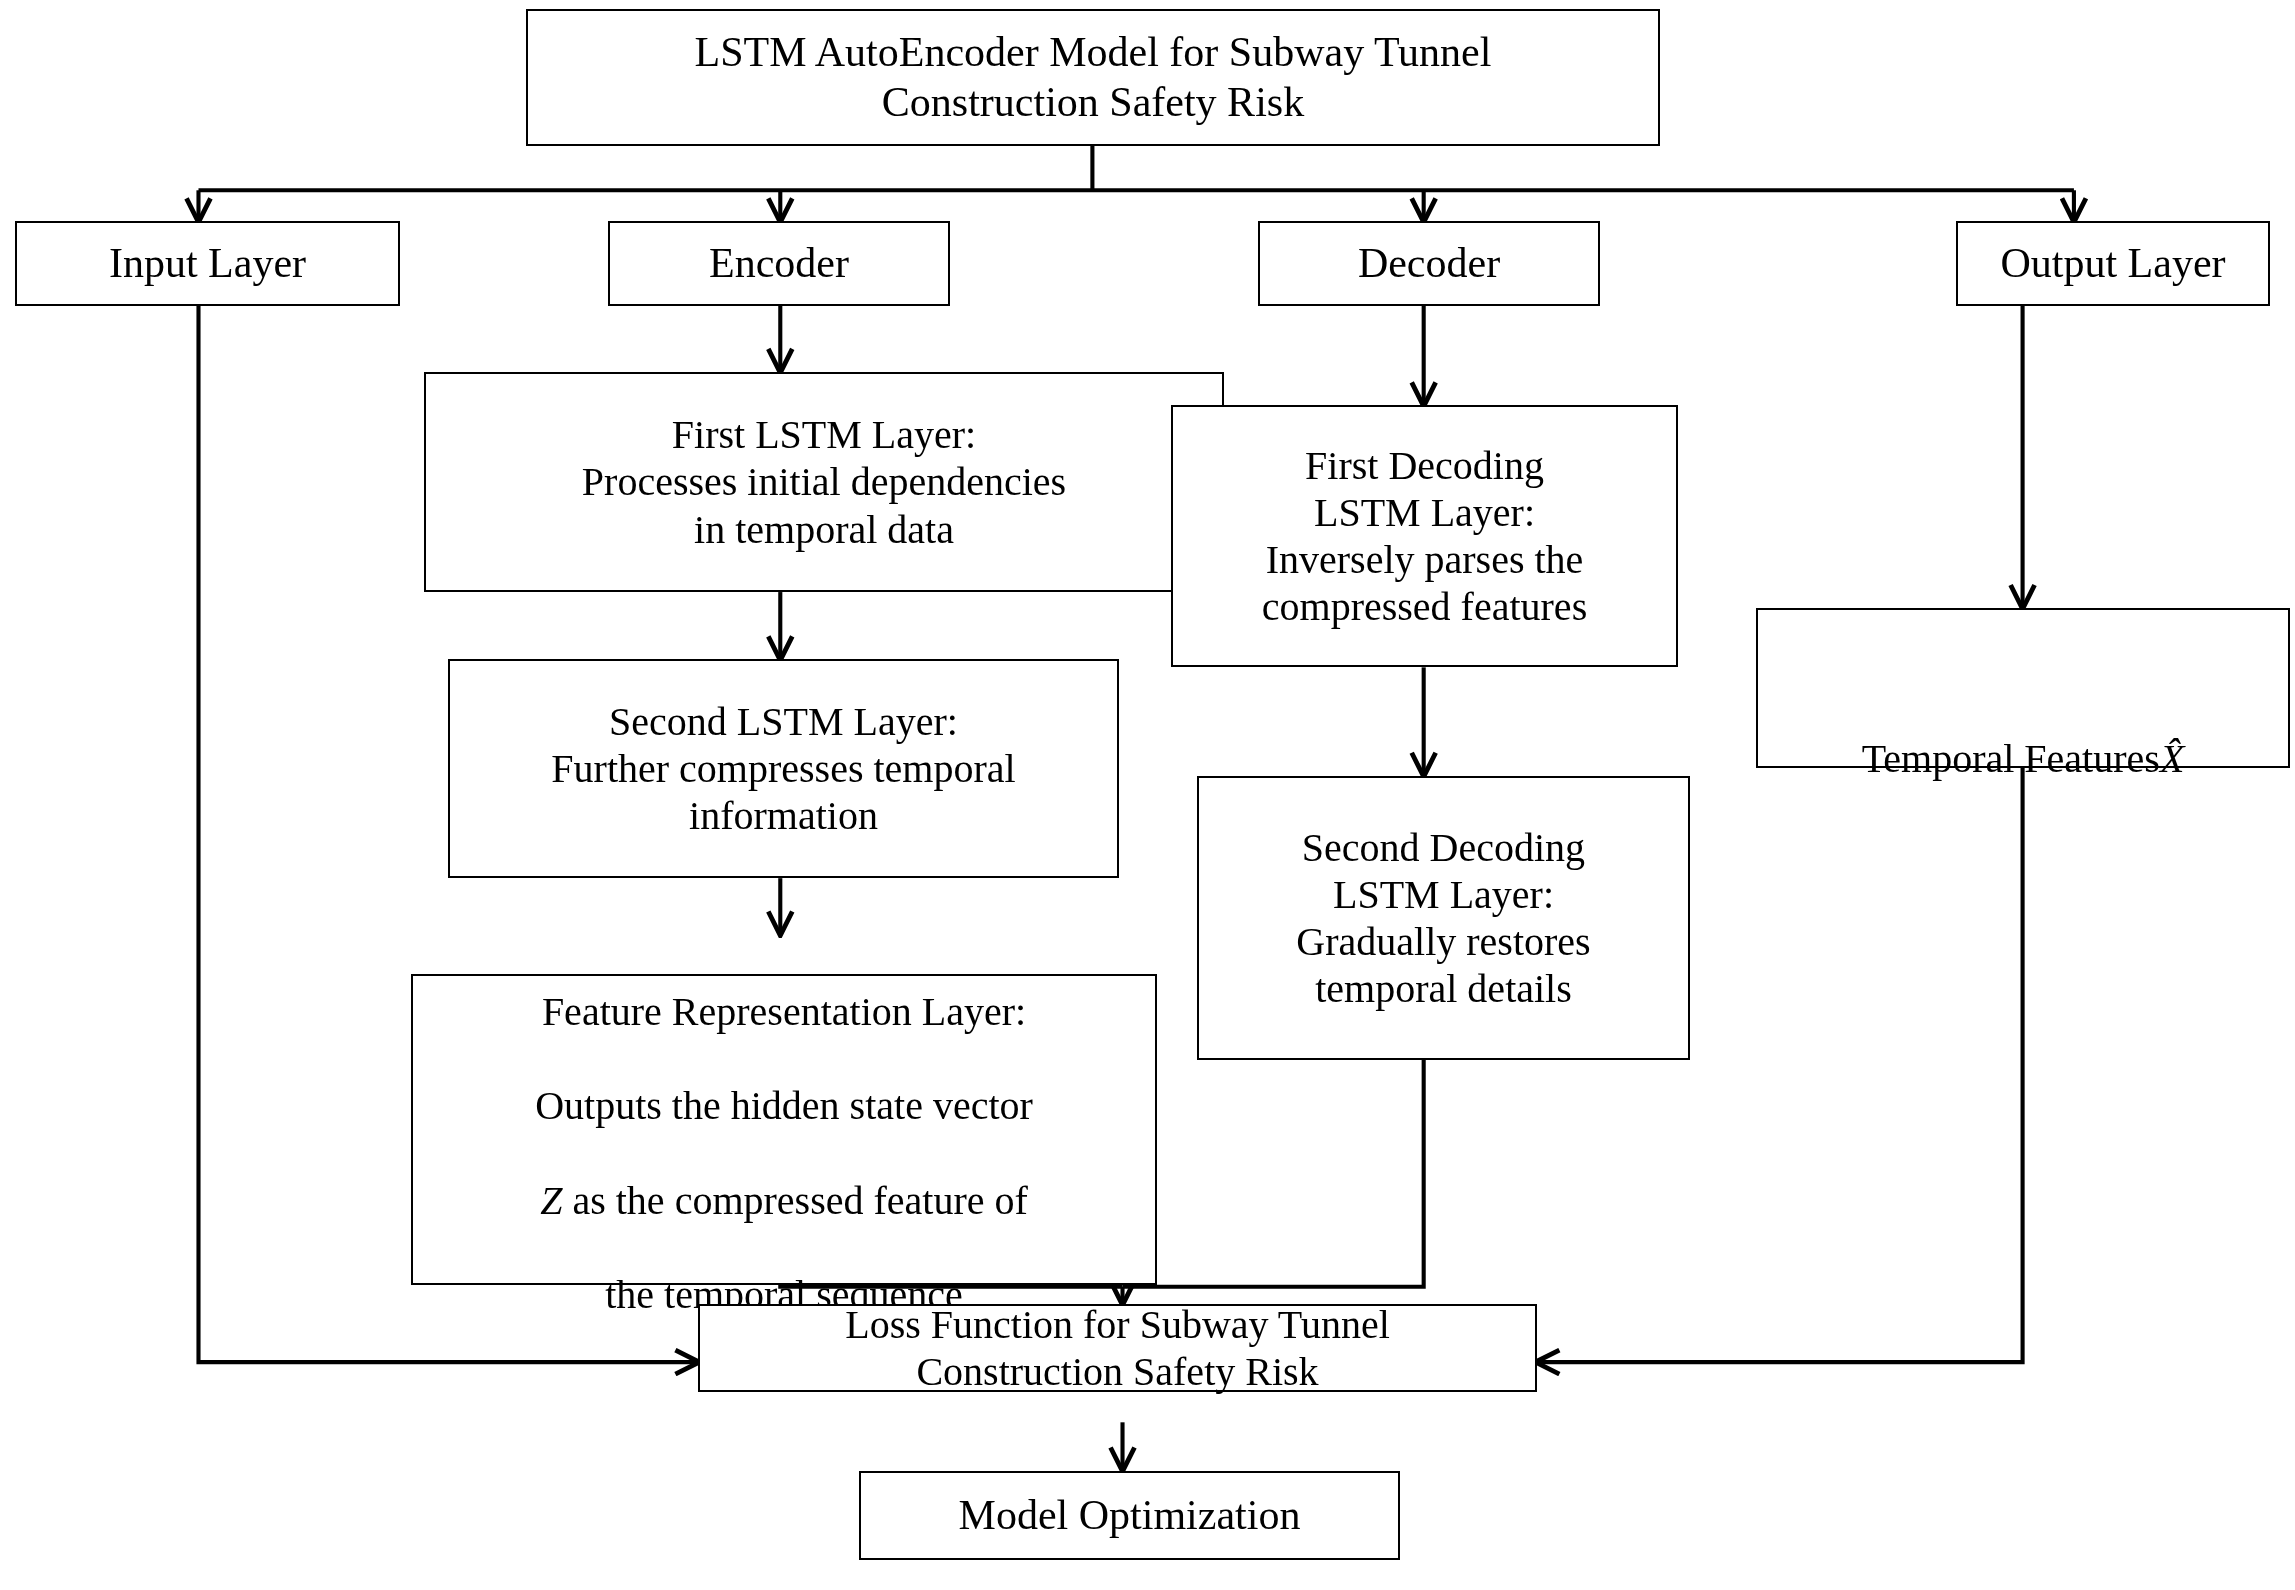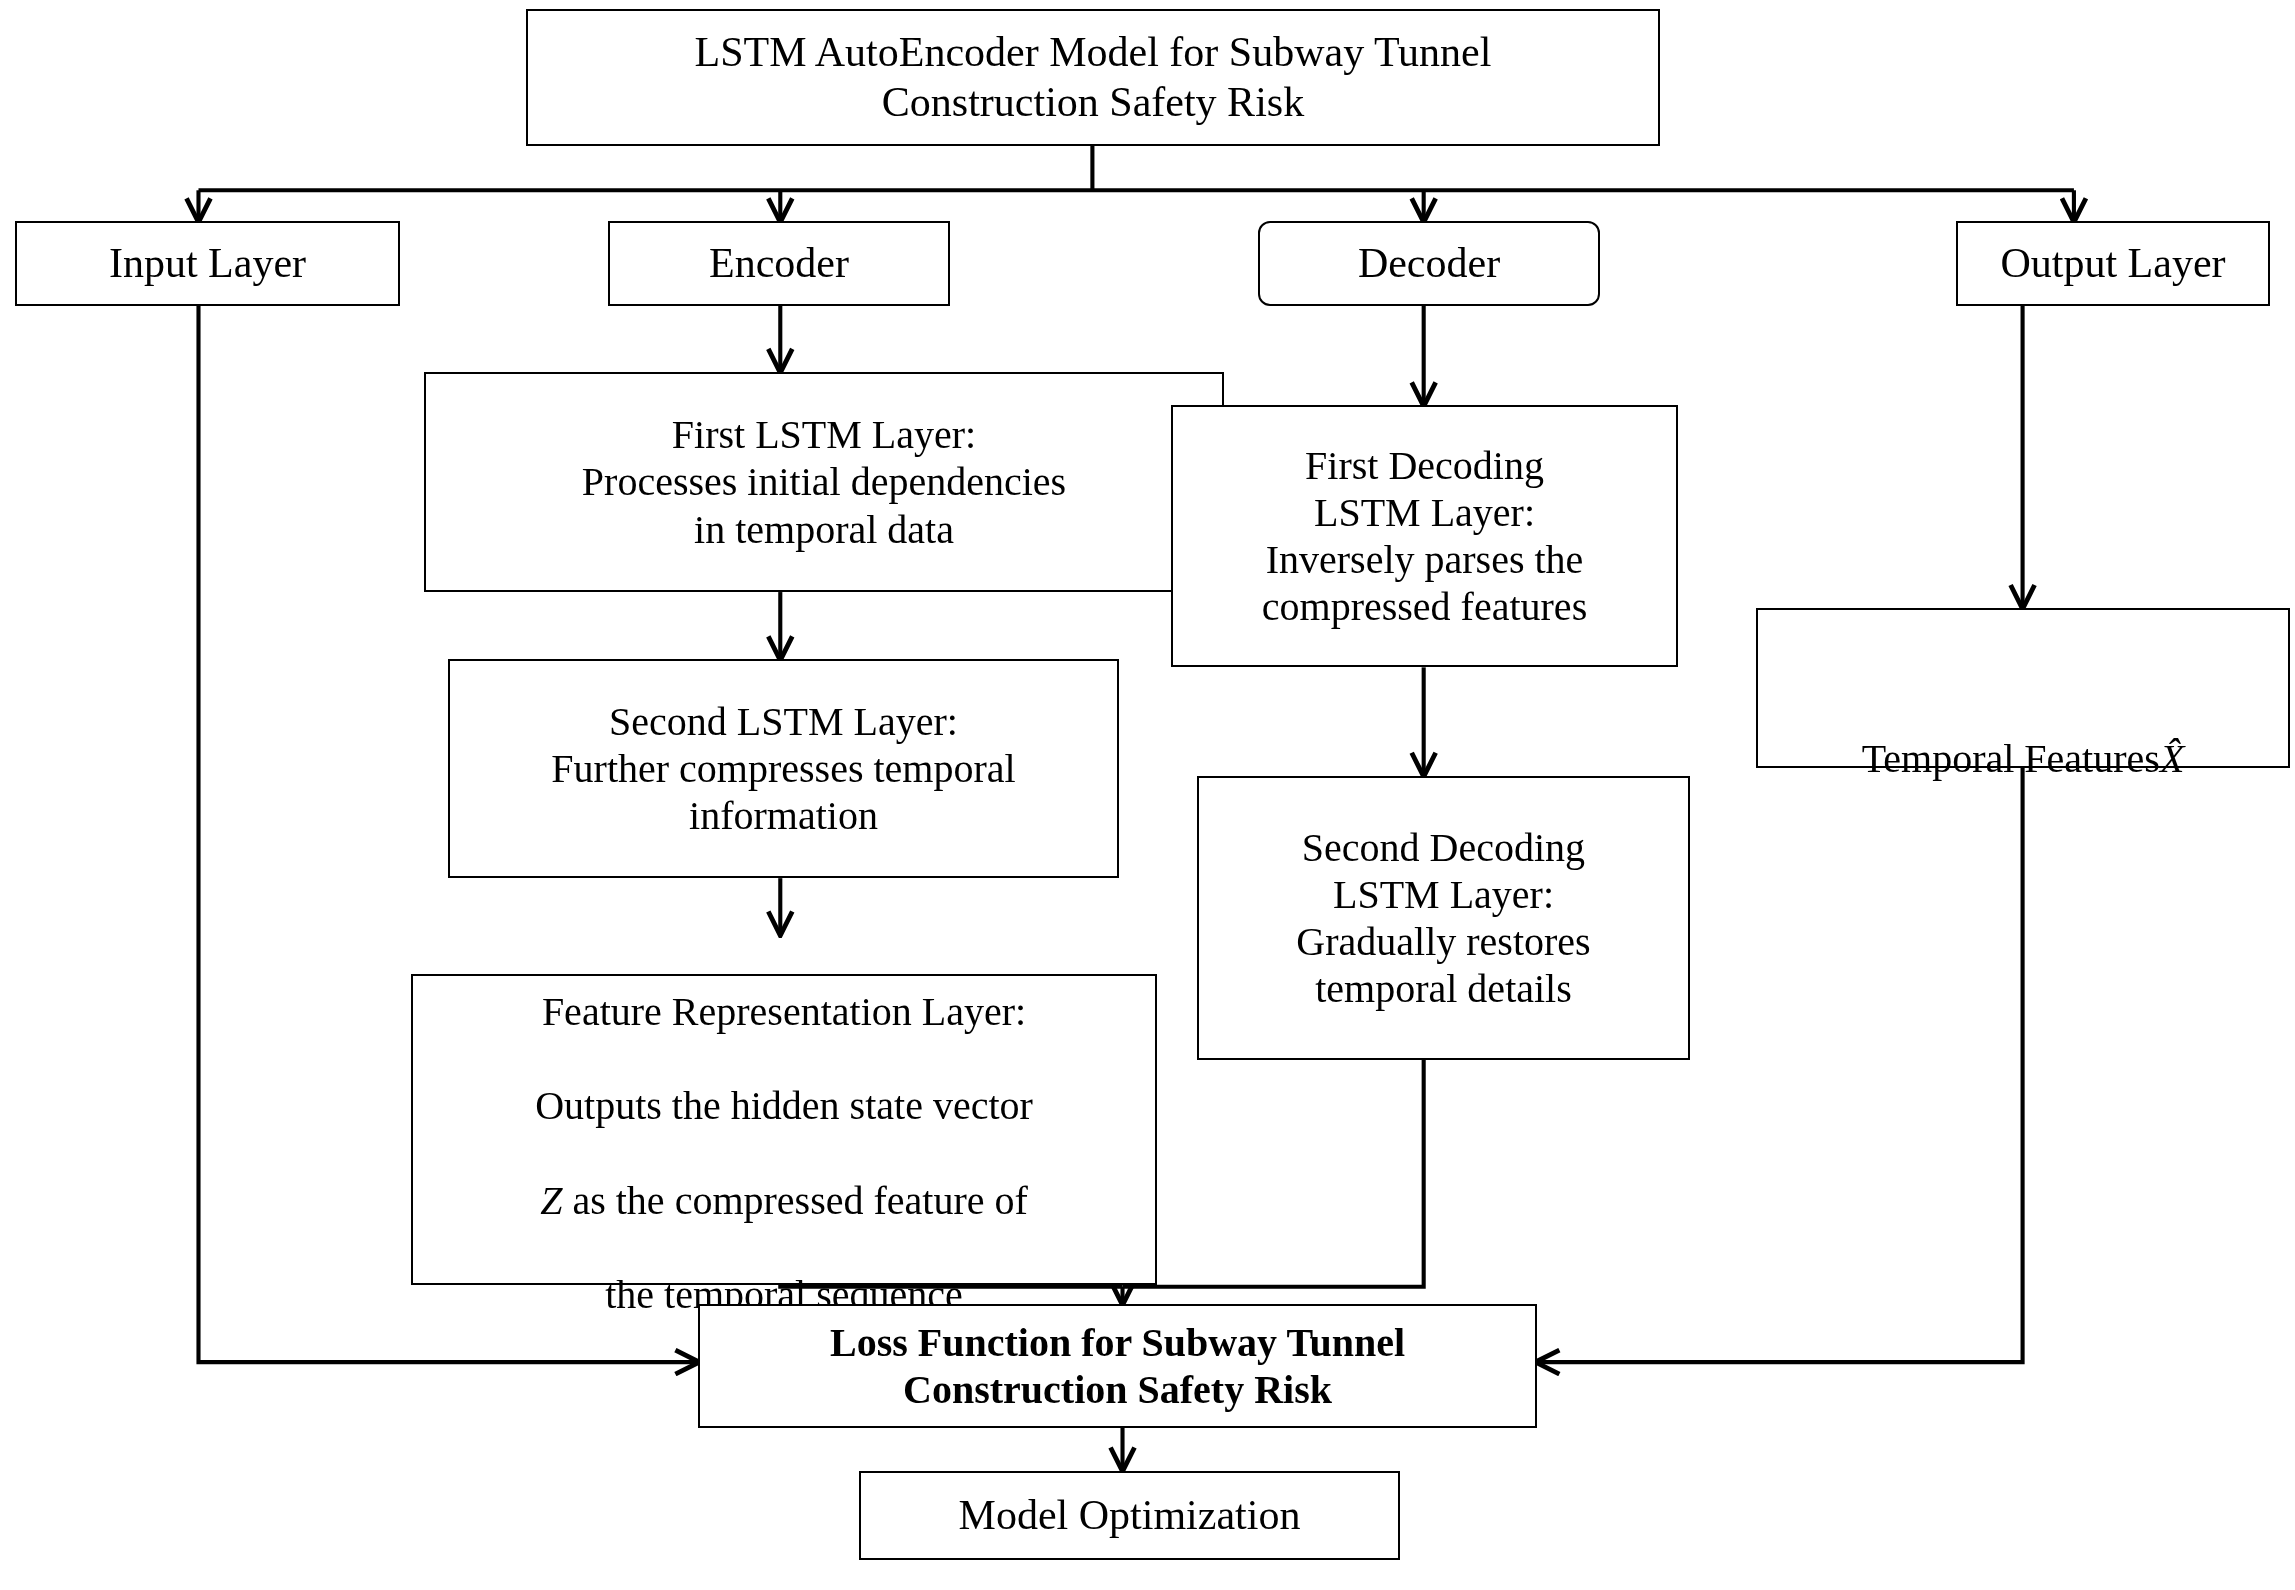--- a/index.html
+++ b/index.html
@@ -97,21 +97,21 @@
   </div>
 
   <div class="node fs-big" style="left:15px; top:221px; width:385px; height:85px;">
     <span class="txt">Input Layer</span>
   </div>
 
   <div class="node fs-big" style="left:608px; top:221px; width:342px; height:85px;justify-content:flex-end;">
     <span class="txt">Encoder</span>
   </div>
 
-  <div class="node fs-big" style="left:1258px; top:221px; width:342px; height:85px;border-radius:12px;">
+  <div class="node fs-big" style="left:1258px; top:221px; width:342px; height:85px;">
     <span class="txt">Decoder</span>
   </div>
 
   <div class="node fs-big" style="left:1956px; top:221px; width:314px; height:85px;">
     <span class="txt">Output Layer</span>
   </div>
 
   <div class="node fs-body" style="left:424px; top:372px; width:800px; height:220px;align-items:center;">
     <span class="txt">First LSTM Layer:
 Processes initial dependencies
@@ -147,21 +147,21 @@
 temporal details</span>
   </div>
 
   <div class="node fs-body" style="left:1756px; top:608px; width:534px; height:160px;">
     <span class="txt">
       <br>
       <span>Temporal Features</span><span class="ital">X̂</span>
     </span>
   </div>
 
-  <div class="node fs-body" style="left:698px; top:1304px; width:839px; height:124px;font-weight:bold;">
+  <div class="node fs-body" style="left:698px; top:1304px; width:839px; height:88px;">
     <span class="txt">Loss Function for Subway Tunnel
 Construction Safety Risk</span>
   </div>
 
   <div class="node fs-big" style="left:859px; top:1471px; width:541px; height:89px;">
     <span class="txt">Model Optimization</span>
   </div>
 
 </div>
 

